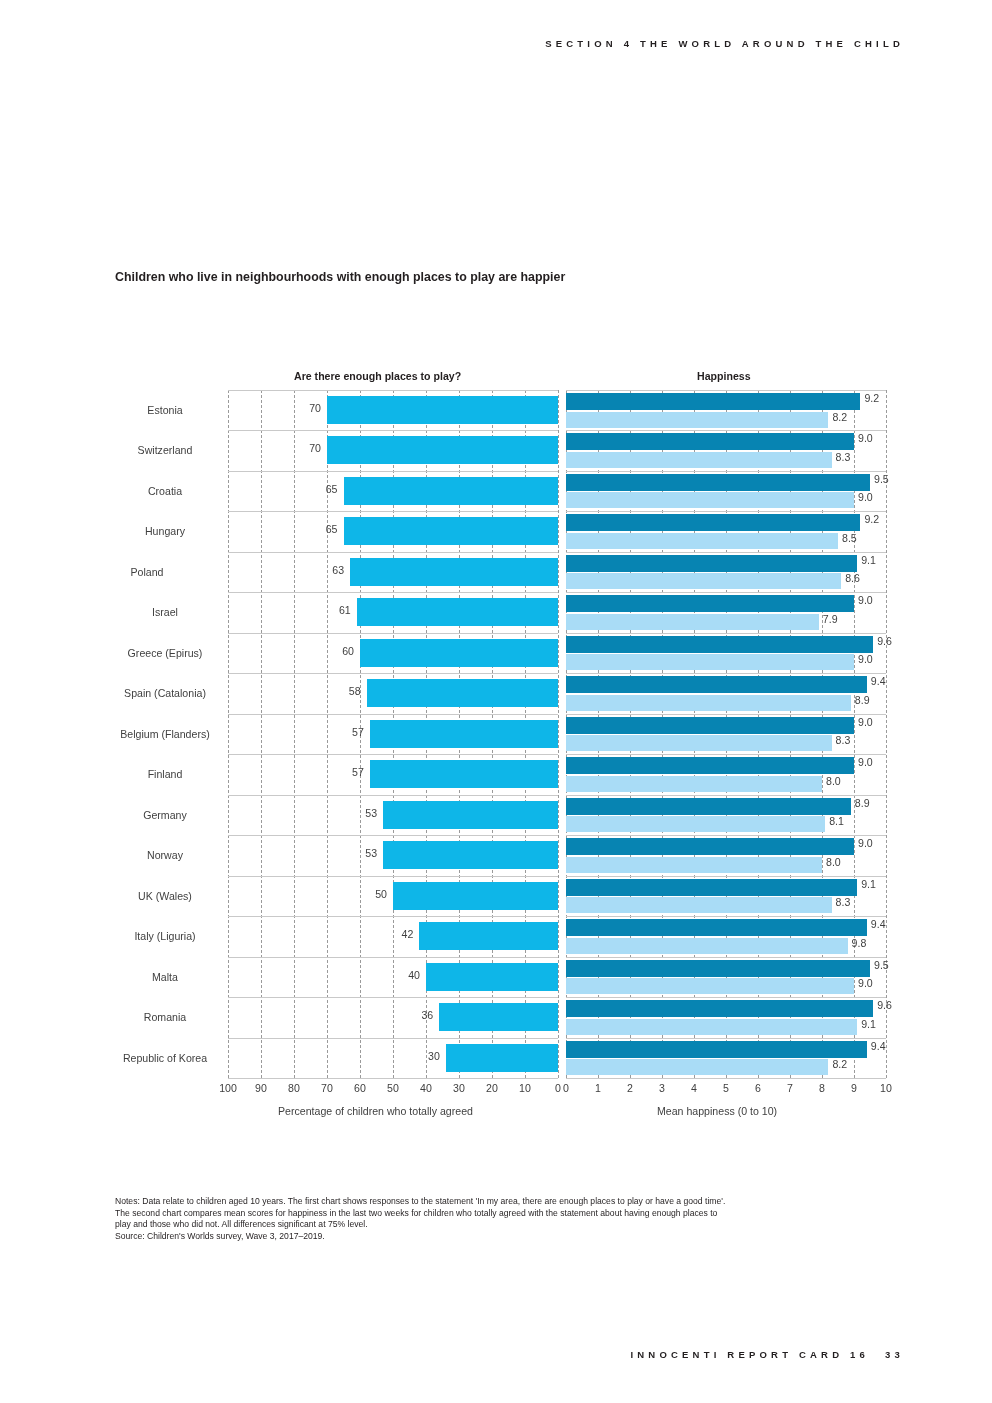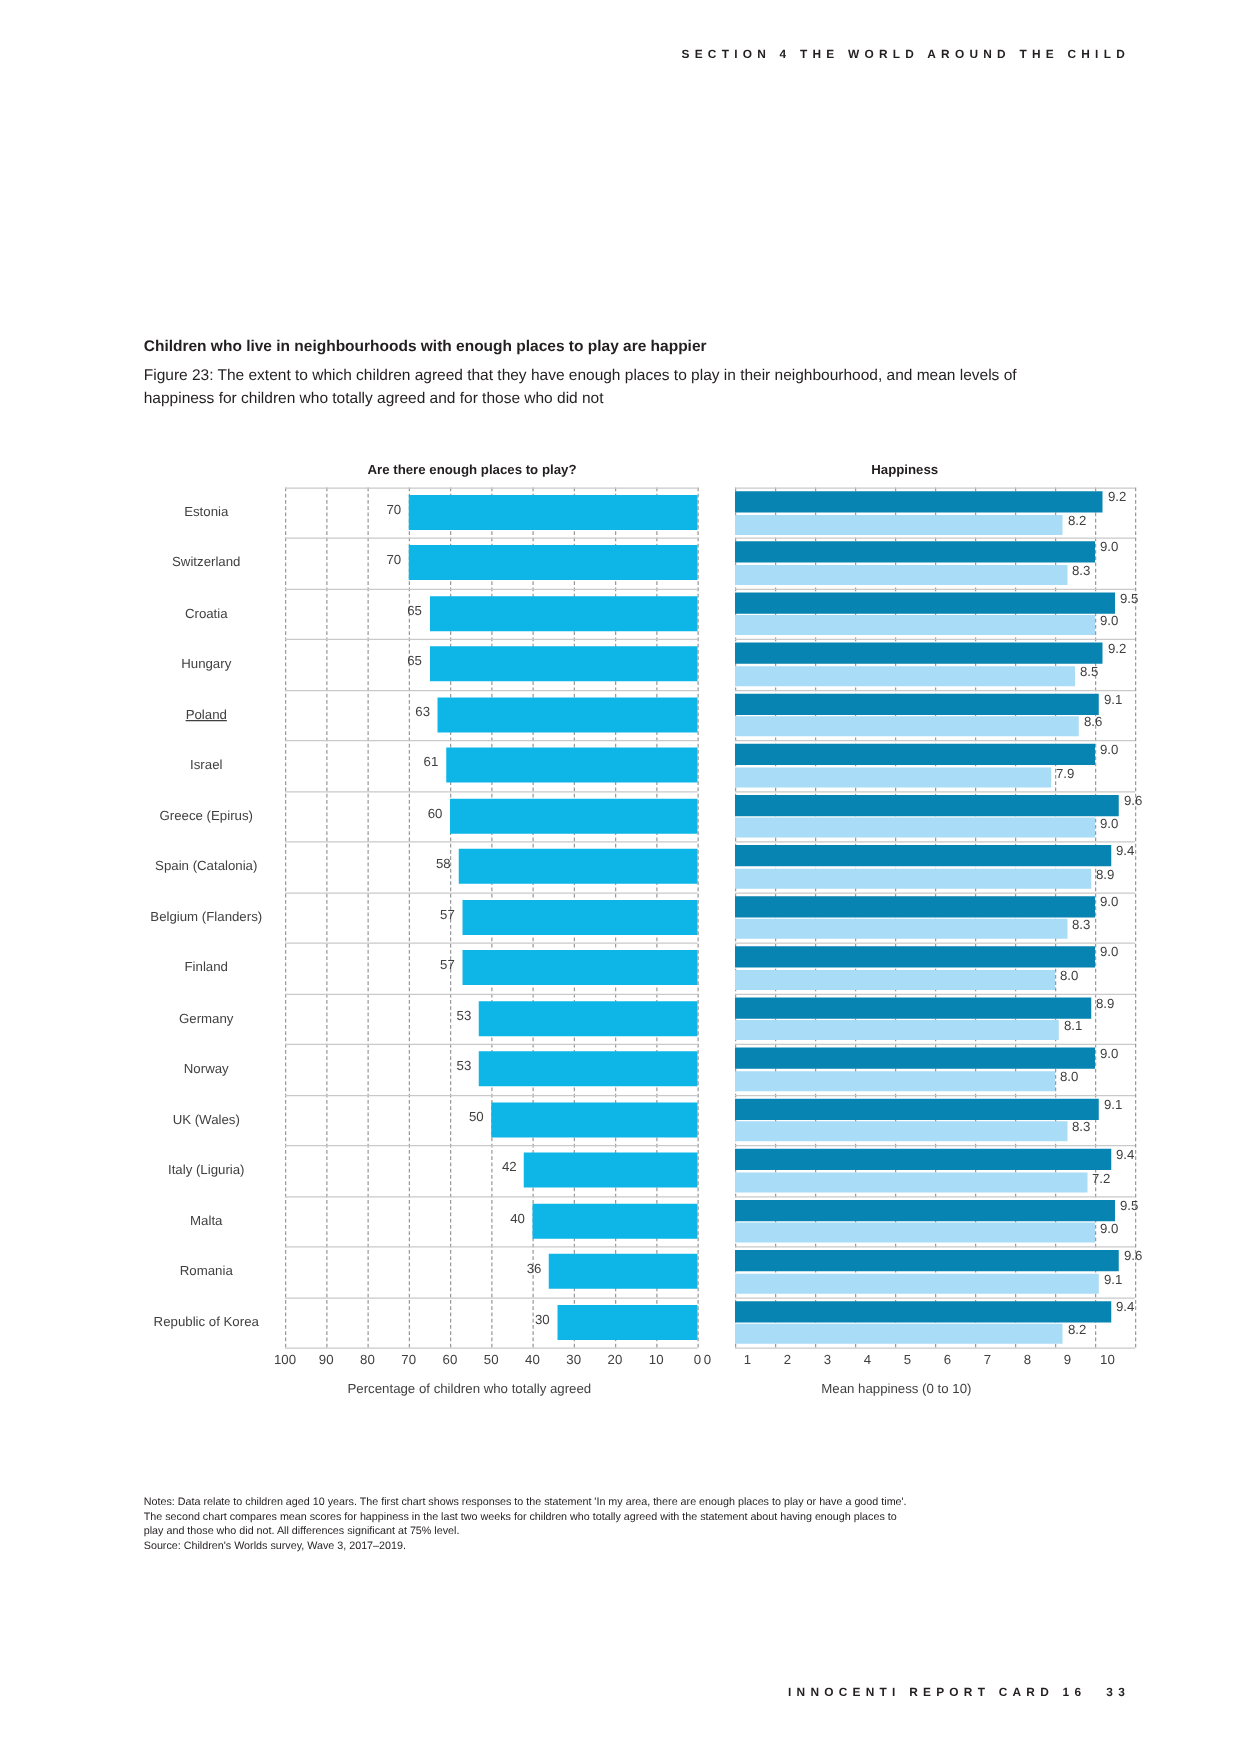--- a/index.html
+++ b/index.html
@@ -40,21 +40,21 @@
   .panel-title{
     position:absolute;font-size:10.6px;font-weight:700;color:#231f20;
     white-space:nowrap;
   }
   #title-left{left:294px;top:370px;}
   #title-right{left:697px;top:370px;}
 
   
   .plot{position:absolute;top:390px;height:688px;}
   #plot-left{left:228px;width:330px;}
-  #plot-right{left:588px;width:320px;}
+  #plot-right{left:566px;width:320px;}
 
   .vgrid{
     position:absolute;top:0;bottom:0;width:0;
     border-left:1.6px dashed #9a9a9a;
   }
   .rowline{
     position:absolute;left:0;right:0;height:0;
     border-top:1px solid #c9c9c9;
   }
 
@@ -110,21 +110,20 @@
   .notes p{margin:0;}
 </style>
 </head>
 <body>
 
 <div class="page">
 
   <div class="runhead">SECTION 4 THE WORLD AROUND THE CHILD</div>
 
   <div class="fig-title">Children who live in neighbourhoods with enough places to play are happier</div>
-  <div class="fig-sub">Figure 23: The extent to which children agreed that they have enough places to play in their neighbourhood, and mean levels of happiness for children who totally agreed and for those who did not</div>
 
   <div class="chart">
 
     <div class="panel-title" id="title-left">Are there enough places to play?</div>
     <div class="panel-title" id="title-right">Happiness</div>
 
     <div class="plot" id="plot-left">
         <div class="vgrid" style="left: 0px;"></div>
         <div class="vgrid" style="left: 33px;"></div>
         <div class="vgrid" style="left: 66px;"></div>
@@ -263,21 +262,21 @@
         <div class="rval bot" style="top: 465.676px; left: 260px;">8.0</div>
         <div class="rowline" style="top: 485.647px;"></div>
         <div class="rbar-top" style="top: 488.647px; left: 0px; width: 291.2px; background: rgb(7, 132, 178);"></div>
         <div class="rbar-bot" style="top: 507.147px; left: 0px; width: 265.6px; background: rgb(169, 220, 246);"></div>
         <div class="rval top" style="top: 487.647px; left: 295.2px;">9.1</div>
         <div class="rval bot" style="top: 506.147px; left: 269.6px;">8.3</div>
         <div class="rowline" style="top: 526.118px;"></div>
         <div class="rbar-top" style="top: 529.118px; left: 0px; width: 300.8px; background: rgb(7, 132, 178);"></div>
         <div class="rbar-bot" style="top: 547.618px; left: 0px; width: 281.6px; background: rgb(169, 220, 246);"></div>
         <div class="rval top" style="top: 528.118px; left: 304.8px;">9.4</div>
-        <div class="rval bot" style="top: 546.618px; left: 285.6px;">7.2</div>
+        <div class="rval bot" style="top: 546.618px; left: 285.6px;">9.8</div>
         <div class="rowline" style="top: 566.588px;"></div>
         <div class="rbar-top" style="top: 569.588px; left: 0px; width: 304px; background: rgb(7, 132, 178);"></div>
         <div class="rbar-bot" style="top: 588.088px; left: 0px; width: 288px; background: rgb(169, 220, 246);"></div>
         <div class="rval top" style="top: 568.588px; left: 308px;">9.5</div>
         <div class="rval bot" style="top: 587.088px; left: 292px;">9.0</div>
         <div class="rowline" style="top: 607.059px;"></div>
         <div class="rbar-top" style="top: 610.059px; left: 0px; width: 307.2px; background: rgb(7, 132, 178);"></div>
         <div class="rbar-bot" style="top: 628.559px; left: 0px; width: 291.2px; background: rgb(169, 220, 246);"></div>
         <div class="rval top" style="top: 609.059px; left: 311.2px;">9.6</div>
         <div class="rval bot" style="top: 627.559px; left: 295.2px;">9.1</div>
@@ -287,21 +286,21 @@
         <div class="rbar-bot" style="top: 669.029px; left: 0px; width: 262.4px; background: rgb(169, 220, 246);"></div>
         <div class="rval top" style="top: 649.529px; left: 304.8px;">9.4</div>
         <div class="rval bot" style="top: 668.029px; left: 266.4px;">8.2</div>
       </div>
 
     <div id="ylabels">
         <div class="ylabel" style="left: 110px; top: 404px;">Estonia</div>
         <div class="ylabel" style="left: 110px; top: 444.471px;">Switzerland</div>
         <div class="ylabel" style="left: 110px; top: 484.941px;">Croatia</div>
         <div class="ylabel" style="left: 110px; top: 525.412px;">Hungary</div>
-        <div class="ylabel" style="left: 110px; top: 565.882px; text-decoration: underline;">Poland</div>
+        <div class="ylabel" style="left: 92px; top: 565.882px;">Poland</div>
         <div class="ylabel" style="left: 110px; top: 606.353px;">Israel</div>
         <div class="ylabel" style="left: 110px; top: 646.824px;">Greece (Epirus)</div>
         <div class="ylabel" style="left: 110px; top: 687.294px;">Spain (Catalonia)</div>
         <div class="ylabel" style="left: 110px; top: 727.765px;">Belgium (Flanders)</div>
         <div class="ylabel" style="left: 110px; top: 768.235px;">Finland</div>
         <div class="ylabel" style="left: 110px; top: 808.706px;">Germany</div>
         <div class="ylabel" style="left: 110px; top: 849.176px;">Norway</div>
         <div class="ylabel" style="left: 110px; top: 889.647px;">UK (Wales)</div>
         <div class="ylabel" style="left: 110px; top: 930.118px;">Italy (Liguria)</div>
         <div class="ylabel" style="left: 110px; top: 970.588px;">Malta</div>

